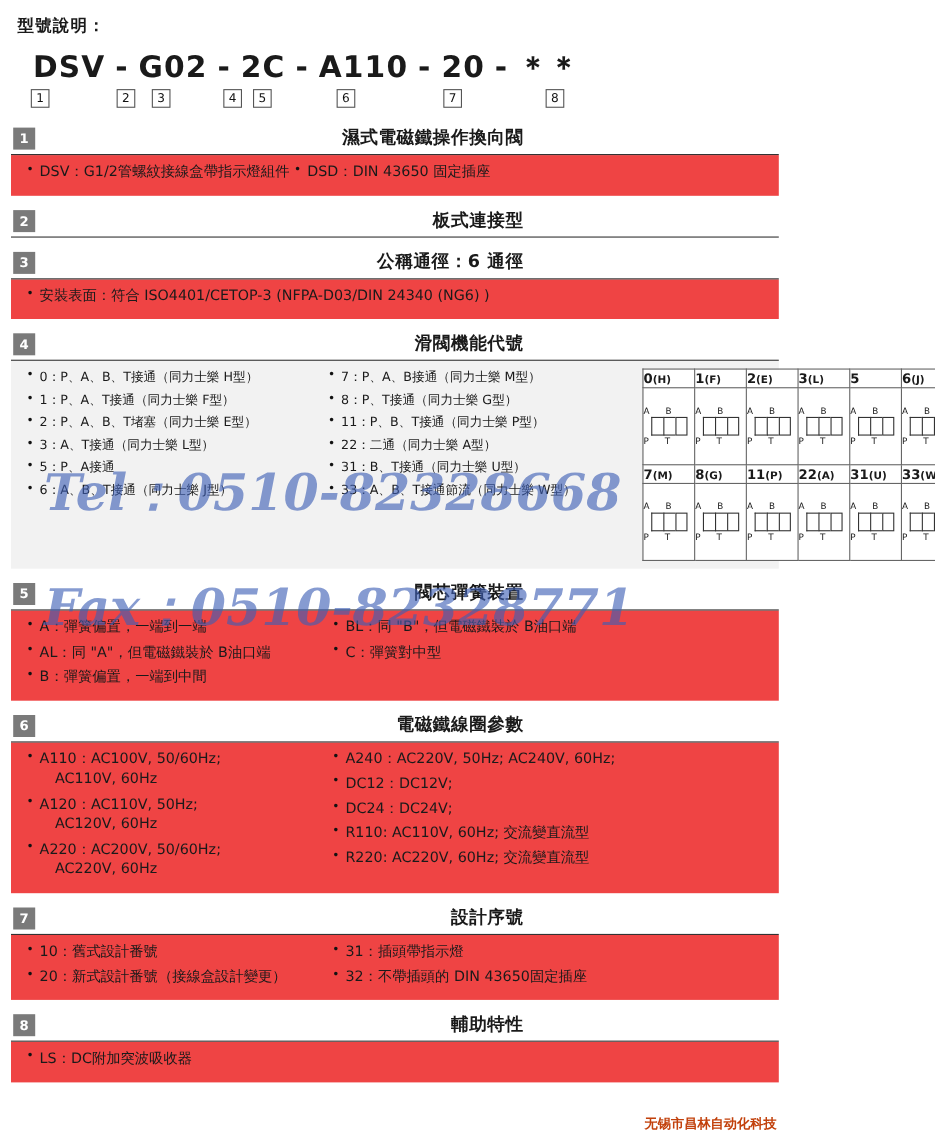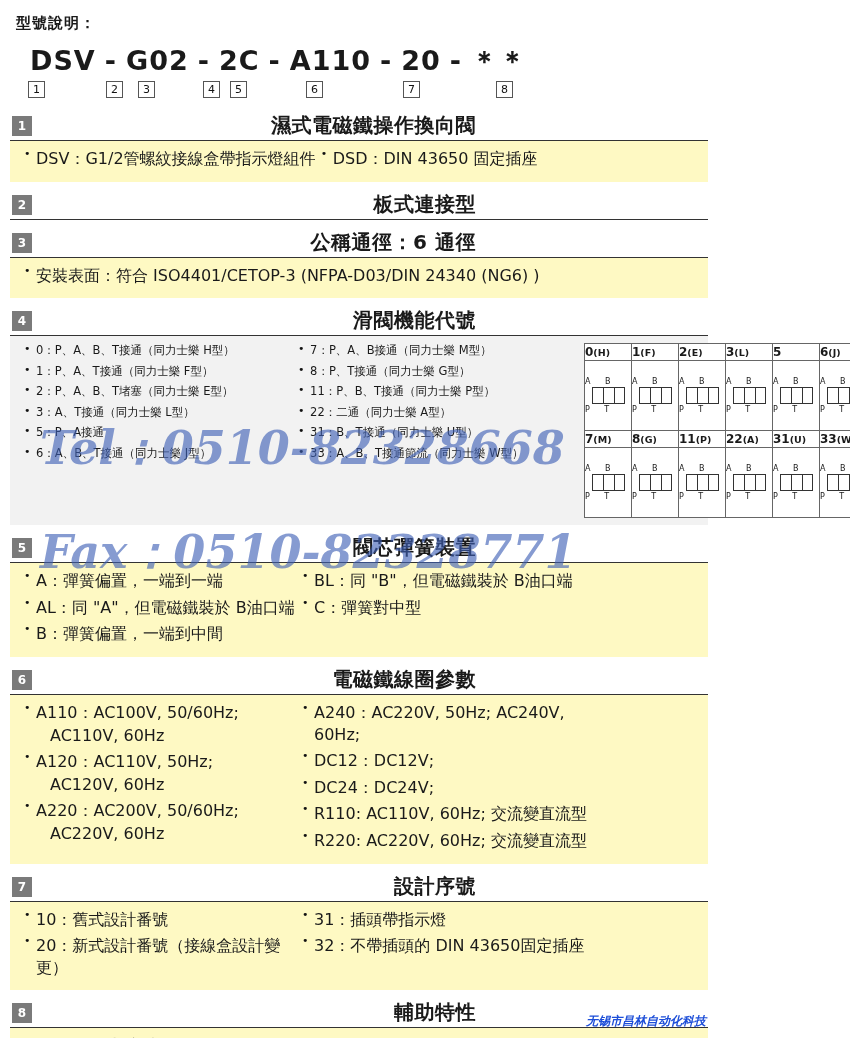--- a/index.html
+++ b/index.html
@@ -51,26 +51,26 @@
     margin: 8px 0 0 0;
     padding-right: 232px;
   }
   .sec-num {
     position: absolute; left: 2px; top: 5px;
     width: 20px; height: 20px;
     background: #7a7a7a; color: #fff;
     font-size: 12px; font-weight: bold;
     line-height: 20px; text-align: center;
   }
-  .sec-title { font-size: 20px; font-weight: bold; letter-spacing: 0.5px; }
+  .sec-title { font-size: 16px; font-weight: bold; letter-spacing: 0.5px; }
 
   .sec-body {
-    background: #fef9c3;
+    background: #ef4444;
     padding: 7px 10px 7px 14px;
-    font-size: 16px;
+    font-size: 13px;
   }
 
   ul.bl { list-style: none; margin: 0; padding: 0; }
   ul.bl li {
     position: relative; padding-left: 12px; margin: 0 0 5px 0; line-height: 1.35;
   }
   ul.bl li:before {
     content: "\2022"; position: absolute; left: 0; top: -1px; font-size: 11px; color: #111;
   }
   ul.bl li.nobullet:before { content: ""; }
@@ -123,21 +123,21 @@
     font-weight: bold;
     font-size: 46px;
     opacity: 0.62;
     white-space: nowrap;
   }
   .wm .w1 { left: 26px; top: 418px; }
   .wm .w2 { left: 26px; top: 522px; }
 
   .footer {
     position: absolute; right: 14px; bottom: 8px;
-    font-size: 12px; font-weight: bold; color: #1d4ed8; font-style: italic;
+    font-size: 12px; font-weight: bold; color: #c2410c;
   }
 </style>
 </head>
 <body>
 
 <div class="page">
 
   <div class="doc-title">型號說明：</div>
 
   <div class="code-line">

